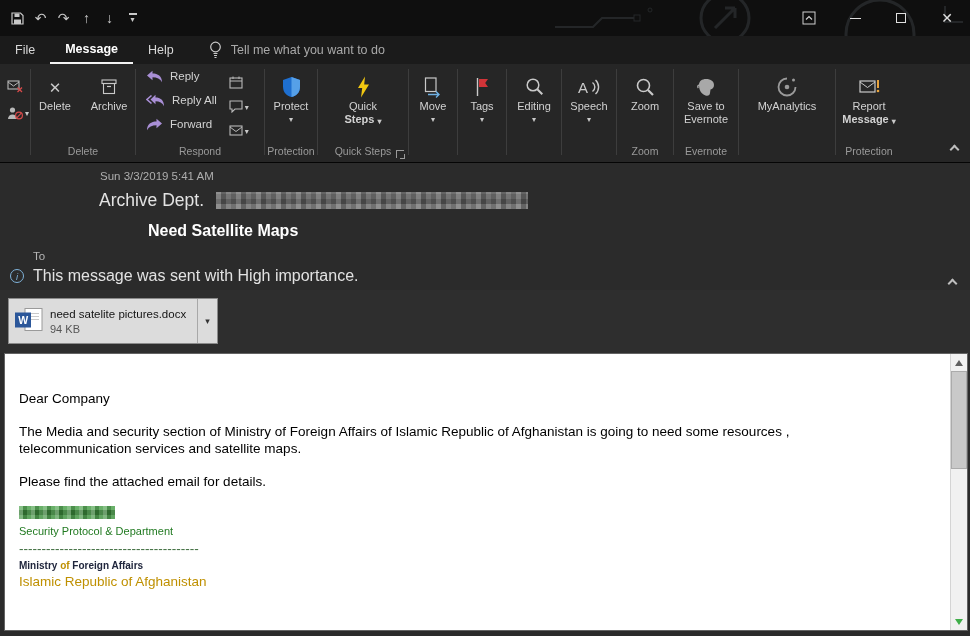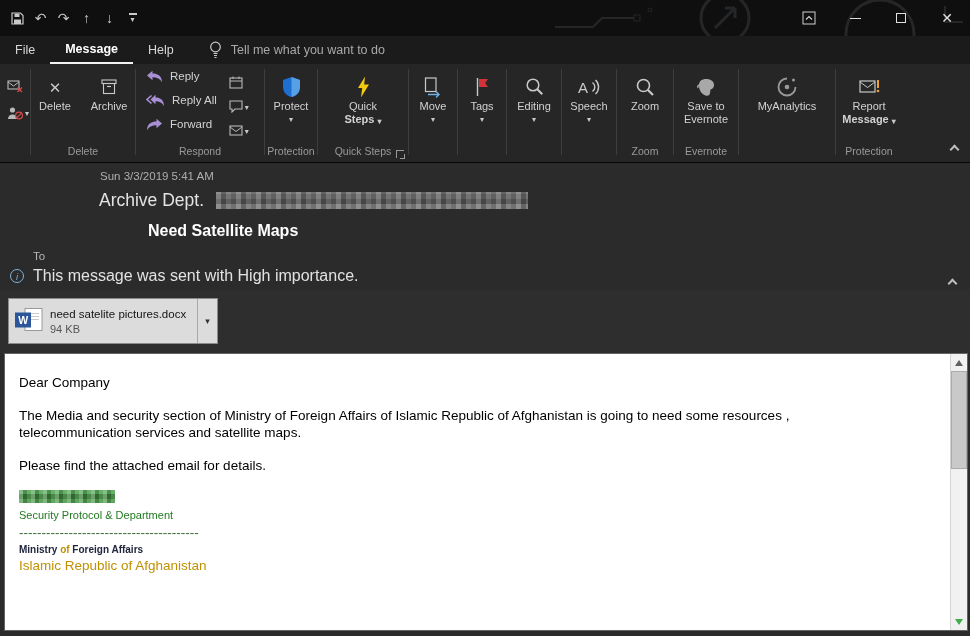--- a/index.html
+++ b/index.html
@@ -77,21 +77,21 @@
   .attachbar { position:absolute; left:0; top:290px; width:970px; height:63px; background:#2e2e2e; }
   .attach-chip { position:absolute; left:8px; top:8px; width:210px; height:46px; background:#dcdcdc; border:1px solid #8b8b8b; display:flex; align-items:center; }
   .word-icon { margin-left:5px; flex:0 0 auto; }
   .attach-meta { flex:1; padding-left:6px; overflow:hidden; }
   .attach-name { font-size:11.5px; color:#141414; white-space:nowrap; }
   .attach-size { font-size:11px; color:#555; margin-top:3px; }
   .attach-caret { width:20px; align-self:stretch; display:flex; align-items:center; justify-content:center; border-left:1px solid #a8a8a8; color:#333; font-size:9px; }
 
   
   .mailbody { position:absolute; left:4px; top:353px; width:964px; height:278px; background:#ffffff; border:1px solid #636363; }
-  .body-text { position:absolute; left:0; top:0; right:18px; bottom:0; padding:20px 10px 0 14px; font-size:13.5px; color:#000; overflow:hidden; }
+  .body-text { position:absolute; left:0; top:0; right:18px; bottom:0; padding:36px 10px 0 14px; font-size:13.5px; color:#000; overflow:hidden; }
   .body-text p { margin:0 0 16px; line-height:17px; max-width:860px; }
   .blur-green { width:96px; height:13px; margin:1px 0 4px;
     background-image:
       repeating-linear-gradient(90deg, rgba(255,255,255,.28) 0 4px, rgba(0,0,0,.14) 4px 8px, rgba(255,255,255,.10) 8px 12px),
       repeating-linear-gradient(0deg, #4f9b4f 0 4px, #357a35 4px 9px, #58a758 9px 13px); }
   .sig-green { color:#217a21; font-size:11px; line-height:17px; }
   .sig-divider { color:#3c6b3c; font-size:13.5px; line-height:17px; }
   .sig-ministry { font-weight:bold; font-size:10px; line-height:17px; color:#20263d; }
   .sig-gold { color:#bf9000; }
   .sig-country { font-size:13.5px; line-height:16px; }

